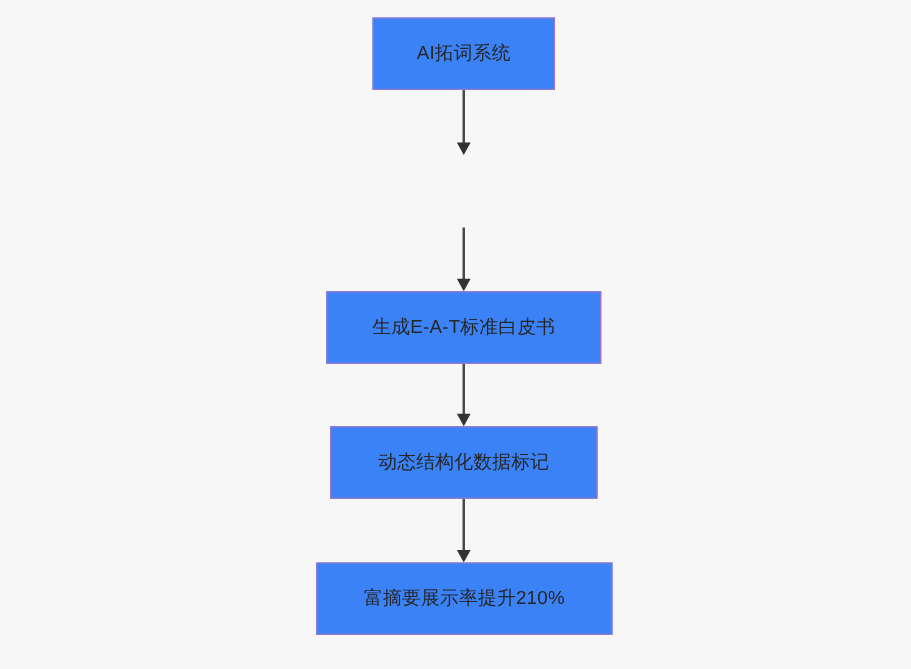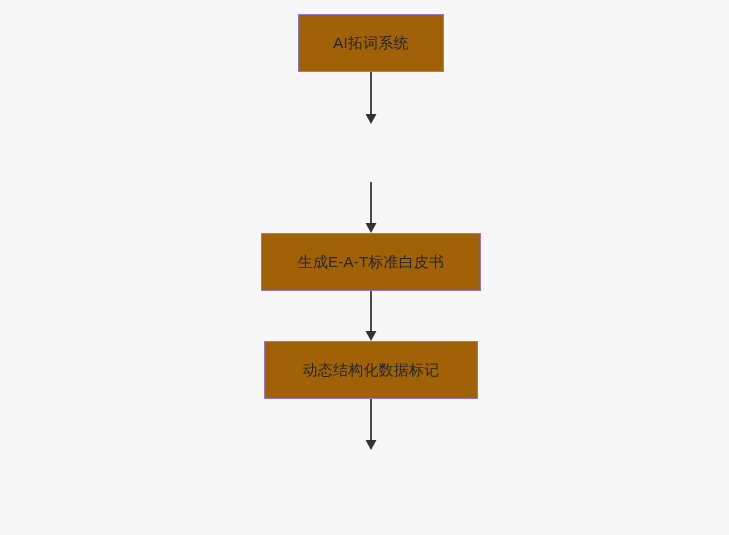--- a/index.html
+++ b/index.html
@@ -17,21 +17,21 @@
 
   #flowchart {
     position: relative;
     width: 729px;
     height: 535px;
   }
 
   .node {
     position: absolute;
     box-sizing: border-box;
-    background: #a16207;
+    background: #3b82f6;
     border: 1px solid #9575cd;
     display: flex;
     align-items: center;
     justify-content: center;
     color: #262626;
     font-size: 15px;
     line-height: 1.2;
     letter-spacing: 0.2px;
     white-space: nowrap;
   }
@@ -99,14 +99,17 @@
 
 
   <div class="node node-3">
     <span class="node-label">生成E-A-T标准白皮书</span>
   </div>
 
   <div class="node node-4">
     <span class="node-label">动态结构化数据标记</span>
   </div>
 
+  <div class="node node-5">
+    <span class="node-label">富摘要展示率提升210%</span>
+  </div>
 
 </div>
 
 </body></html>

